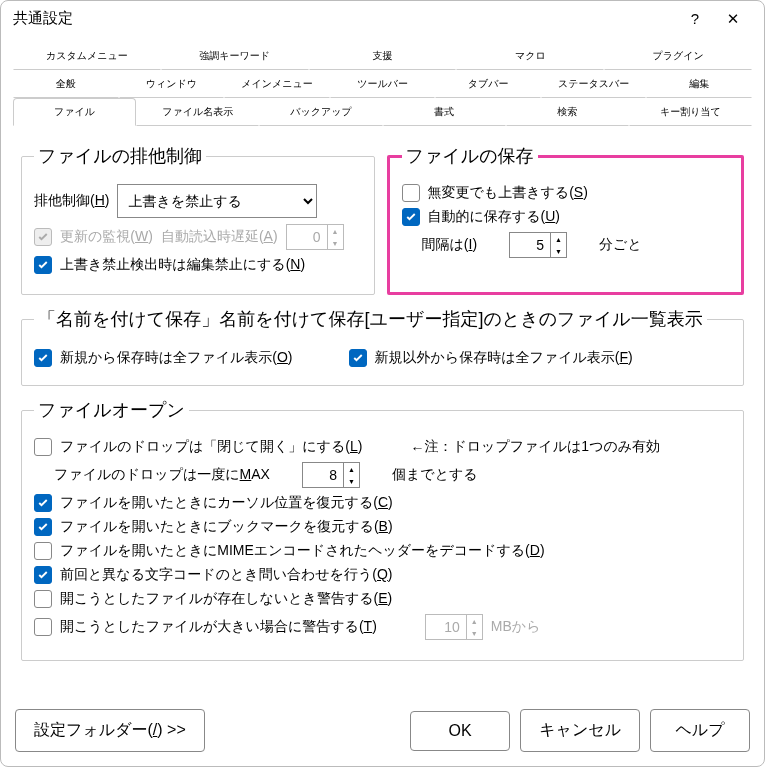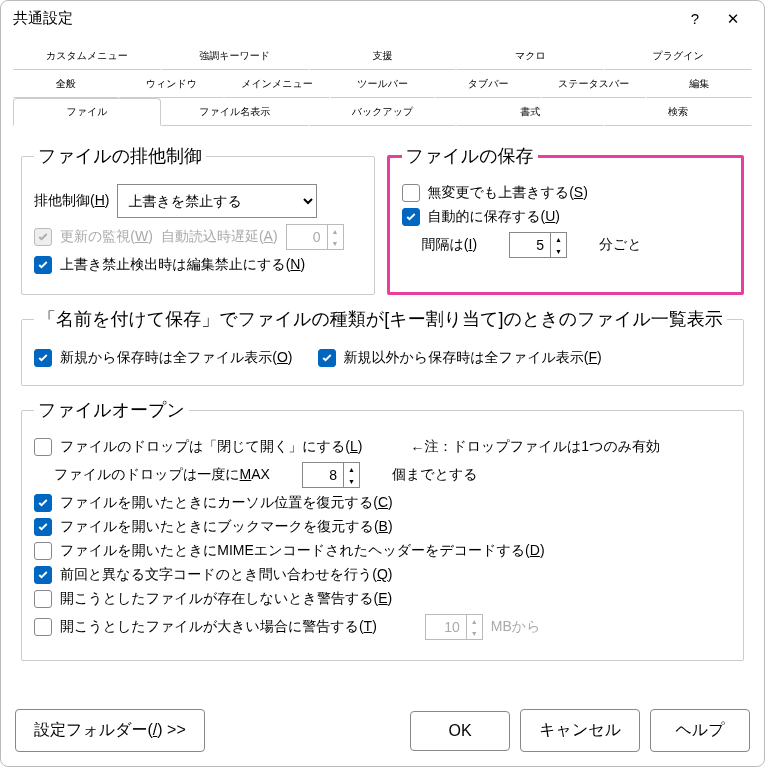--- a/index.html
+++ b/index.html
@@ -27,21 +27,21 @@
 .disabled { color: #aaa; }
 .spinner { display: inline-flex; align-items: stretch; border: 1px solid #888; height: 26px; }
 .spinner.disabled { border-color: #bbb; }
 .spinner input { border: none; width: 40px; text-align: right; padding: 2px 6px 2px 2px; font-size: 14px; outline: none; }
 .spinner input:disabled { color: #aaa; background: #fff; }
 .sp-btns { display: flex; flex-direction: column; width: 16px; border-left: 1px solid #888; }
 .spinner.disabled .sp-btns { border-color: #bbb; }
 .sp-btns div { flex: 1; display: flex; align-items: center; justify-content: center; font-size: 7px; line-height: 1; }
 .two-col { display: flex; gap: 12px; }
 .two-col > fieldset { flex: 1; }
-.save-list-row { display: flex; gap: 25px; margin: 8px 0 4px 0; }
+.save-list-row { display: flex; gap: 56px; margin: 8px 0 4px 0; }
 .u { text-decoration: underline; }
 .btns { display: flex; gap: 10px; padding: 10px 14px 14px 14px; align-items: center; }
 .btn { border: 1px solid #888; border-radius: 4px; padding: 10px 18px; font-size: 16px; background: #fff; min-width: 100px; text-align: center; }
 .spacer { flex: 1; }
 </style>
 </head>
 <body>
 
 <div class="window">
   <div class="titlebar">
@@ -66,20 +66,21 @@
       <div class="tab">タブバー</div>
       <div class="tab">ステータスバー</div>
       <div class="tab">編集</div>
     </div>
     <div class="tab-row">
       <div class="tab active">ファイル</div>
       <div class="tab">ファイル名表示</div>
       <div class="tab">バックアップ</div>
       <div class="tab">書式</div>
       <div class="tab">検索</div>
+      <div class="tab">キー割り当て</div>
     </div>
   </div>
 
   <div class="content">
     <div class="two-col">
       <fieldset>
         <legend>ファイルの排他制御</legend>
         <div class="row">
           <span><span>排他制御(</span><span class="u">H</span><span>)</span></span>
           <select><option>上書きを禁止する</option></select>
@@ -132,21 +133,21 @@
                 <div>▲</div>
                 <div>▼</div>
               </span>
           </span>
           <span>分ごと</span>
         </div>
       </fieldset>
     </div>
 
     <fieldset>
-      <legend>「名前を付けて保存」でファイルの種類が[キー割り当て]のときのファイル一覧表示</legend>
+      <legend>「名前を付けて保存」名前を付けて保存[ユーザー指定]のときのファイル一覧表示</legend>
       <div class="save-list-row">
         <div class="row" style="margin:0">
           <span class="chk on">
               <svg viewBox="0 0 16 16">
                 <path d="M3 8l3 3 7-7" stroke="#fff" stroke-width="2.5" fill="none"></path>
               </svg>
             </span>
           <span><span>新規から保存時は全ファイル表示(</span><span class="u">O</span><span>)</span></span>
         </div>
         <div class="row" style="margin:0">

